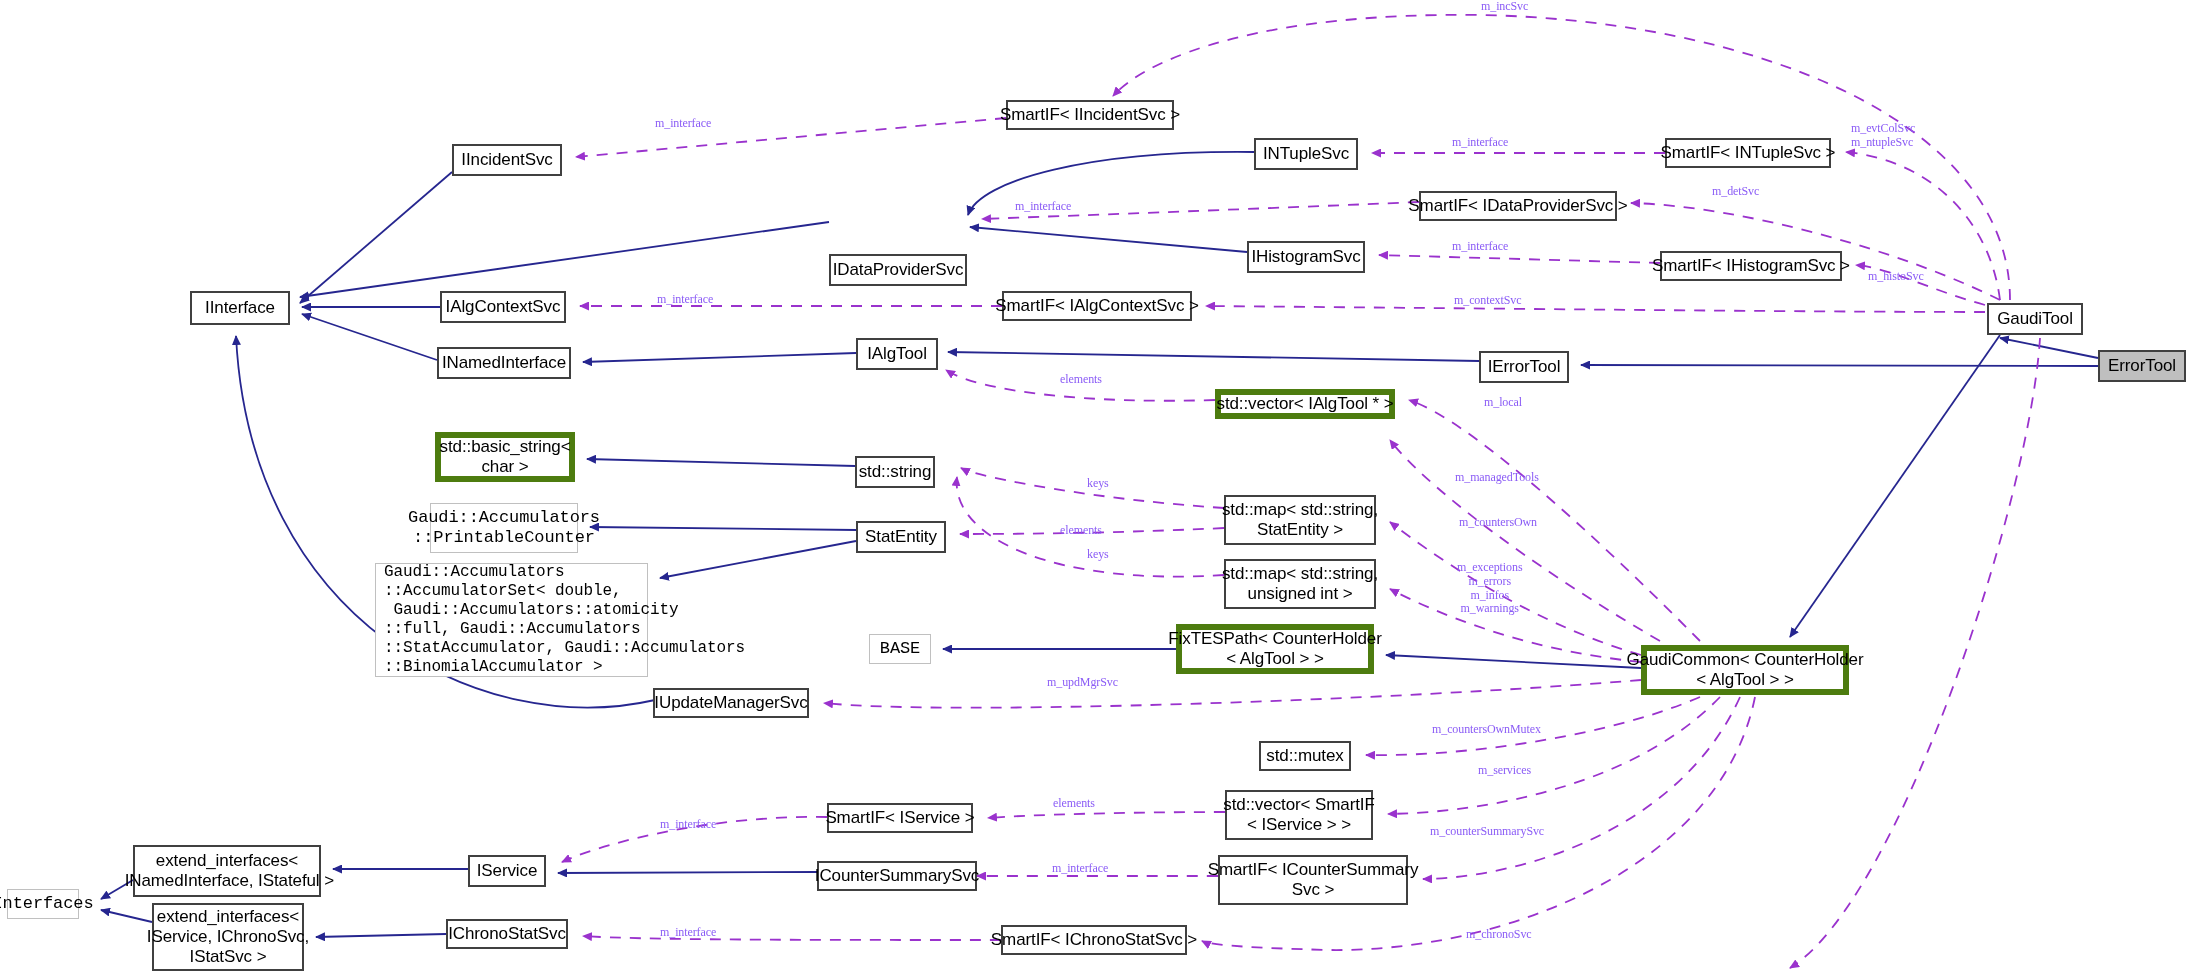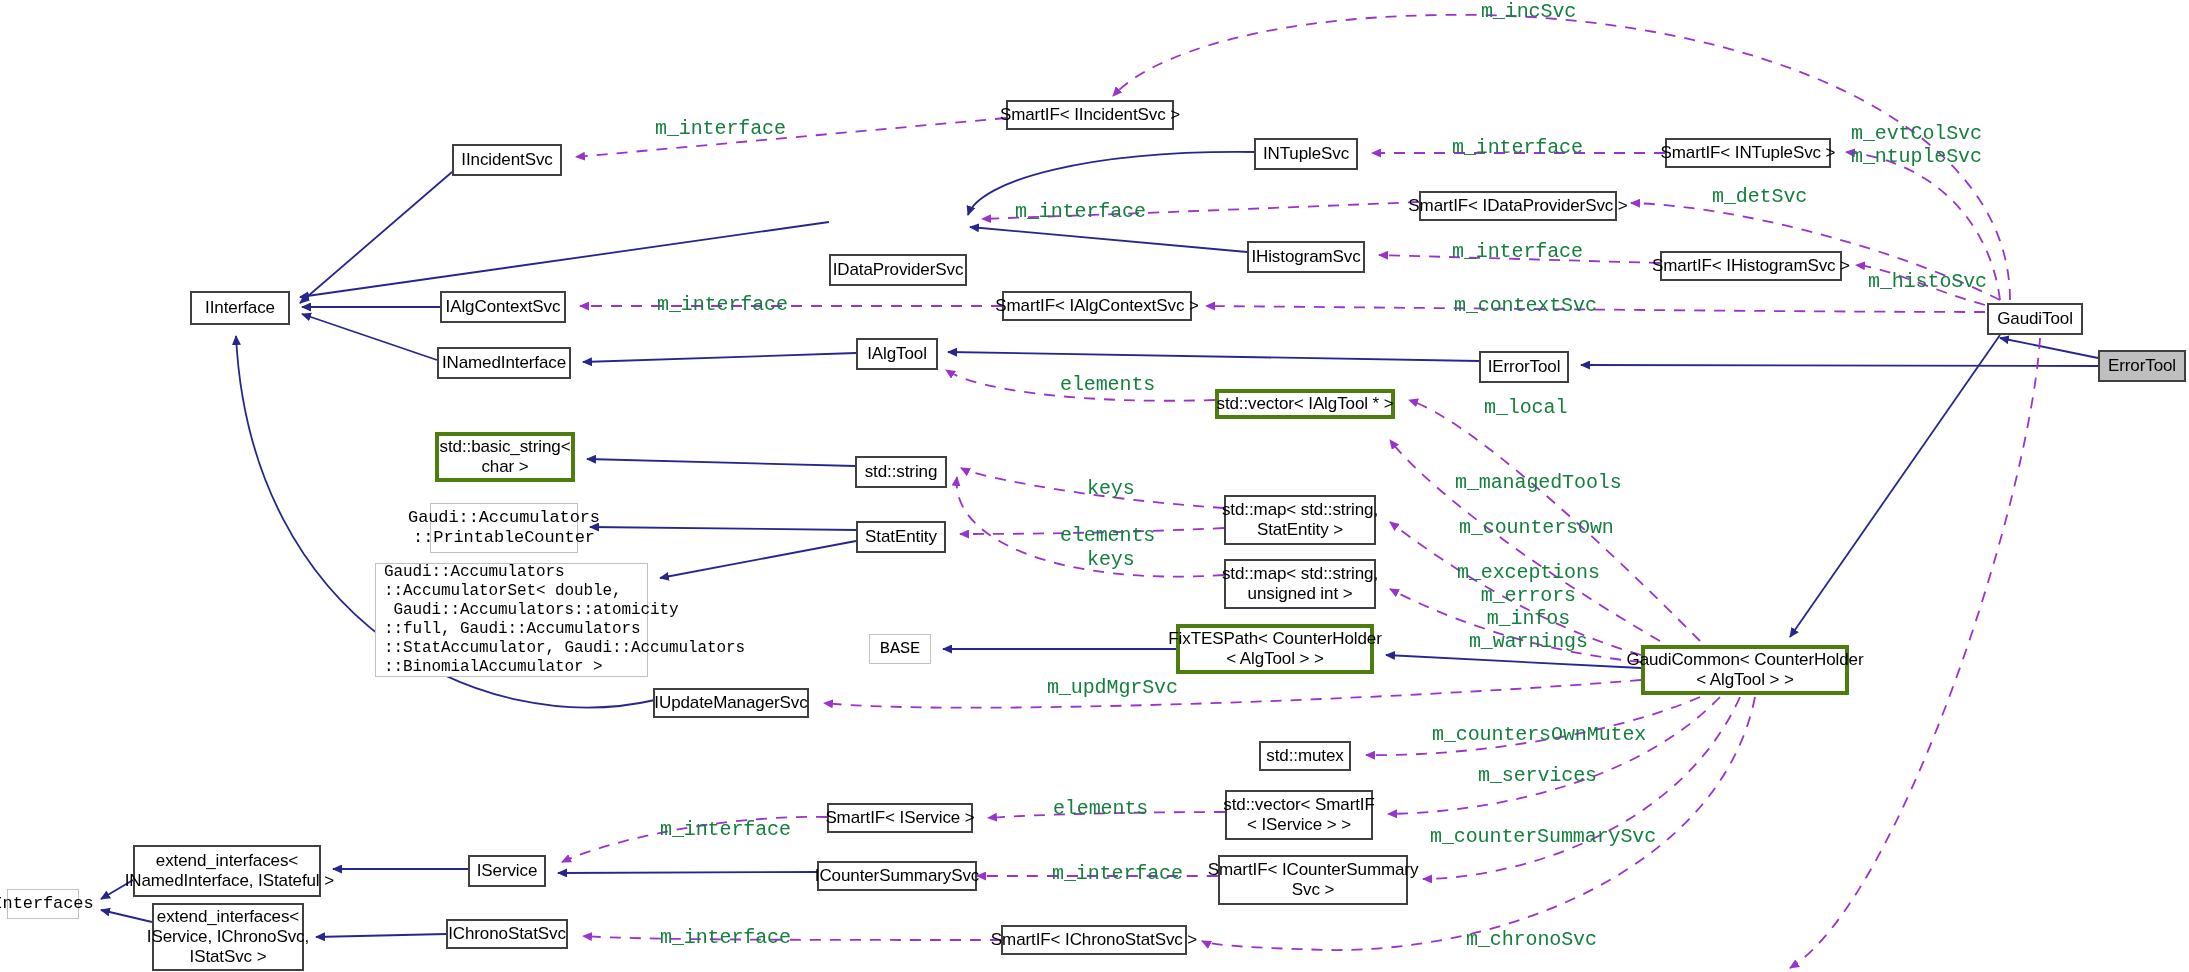--- a/index.html
+++ b/index.html
@@ -18,44 +18,44 @@
   #edges {
     position: absolute;
     left: 0; top: 0;
     width: 2189px;
     height: 972px;
     pointer-events: none;
   }
   .node {
     position: absolute;
     box-sizing: border-box;
-    border: 4px solid #4d7c0f;
+    border: 6px solid #4d7c0f;
     background: #ffffff;
     color: #000000;
     font-size: 17px;
     line-height: 1.18;
     text-align: center;
     display: flex;
     align-items: center;
     justify-content: center;
     white-space: pre;
     z-index: 5;
     letter-spacing: -0.1px;
   }
   .node.thick { border: 2px solid #404040; }
   .node.faint { border: 1px solid #c0c0c0; font-family: Liberation Mono, monospace; }
   .node.current {
     background: #bfbfbf;
     border: 2px solid #404040;
   }
   .edge-label {
     position: absolute;
-    font-size: 20px;
-    color: #15803d;
-    font-family: Liberation Mono, monospace;
+    font-size: 12px;
+    color: #8b5cf6;
+    font-family: Liberation Serif, serif;
     white-space: pre;
     text-align: center;
     z-index: 6;
     line-height: 1.15;
     letter-spacing: -0.1px;
   }
 </style>
 </head>
 <body>
 
@@ -188,21 +188,21 @@
   <div class="node thick" style="left:856px;top:338px;width:82px;height:32px;"><span>IAlgTool</span></div>
   <div class="node thick" style="left:1479px;top:351px;width:90px;height:32px;"><span>IErrorTool</span></div>
   <div class="node thick" style="left:1006px;top:100px;width:168px;height:30px;"><span>SmartIF&lt; IIncidentSvc &gt;</span></div>
   <div class="node thick" style="left:1665px;top:138px;width:166px;height:30px;"><span>SmartIF&lt; INTupleSvc &gt;</span></div>
   <div class="node thick" style="left:1419px;top:191px;width:198px;height:30px;"><span>SmartIF&lt; IDataProviderSvc &gt;</span></div>
   <div class="node thick" style="left:1660px;top:251px;width:182px;height:30px;"><span>SmartIF&lt; IHistogramSvc &gt;</span></div>
   <div class="node thick" style="left:1002px;top:291px;width:190px;height:30px;"><span>SmartIF&lt; IAlgContextSvc &gt;</span></div>
   <div class="node" style="left:1215px;top:389px;width:180px;height:30px;"><span>std::vector&lt; IAlgTool * &gt;</span></div>
   <div class="node" style="left:435px;top:432px;width:140px;height:50px;"><span>std::basic_string&lt;
 char &gt;</span></div>
-  <div class="node thick" style="left:855px;top:456px;width:92px;height:32px;"><span>std::string</span></div>
+  <div class="node thick" style="left:855px;top:456px;width:80px;height:32px;"><span>std::string</span></div>
   <div class="node faint" style="left:430px;top:503px;width:148px;height:50px;"><span>Gaudi::Accumulators
 ::PrintableCounter</span></div>
   <div class="node thick" style="left:856px;top:521px;width:90px;height:32px;"><span>StatEntity</span></div>
   <div class="node faint" style="left:375px;top:563px;width:273px;height:114px;font-size:16px;text-align:left;justify-content:flex-start;padding-left:8px;"><span>Gaudi::Accumulators
 ::AccumulatorSet&lt; double,
  Gaudi::Accumulators::atomicity
 ::full, Gaudi::Accumulators
 ::StatAccumulator, Gaudi::Accumulators
 ::BinomialAccumulator &gt;</span></div>
   <div class="node thick" style="left:1224px;top:495px;width:152px;height:50px;"><span>std::map&lt; std::string,

